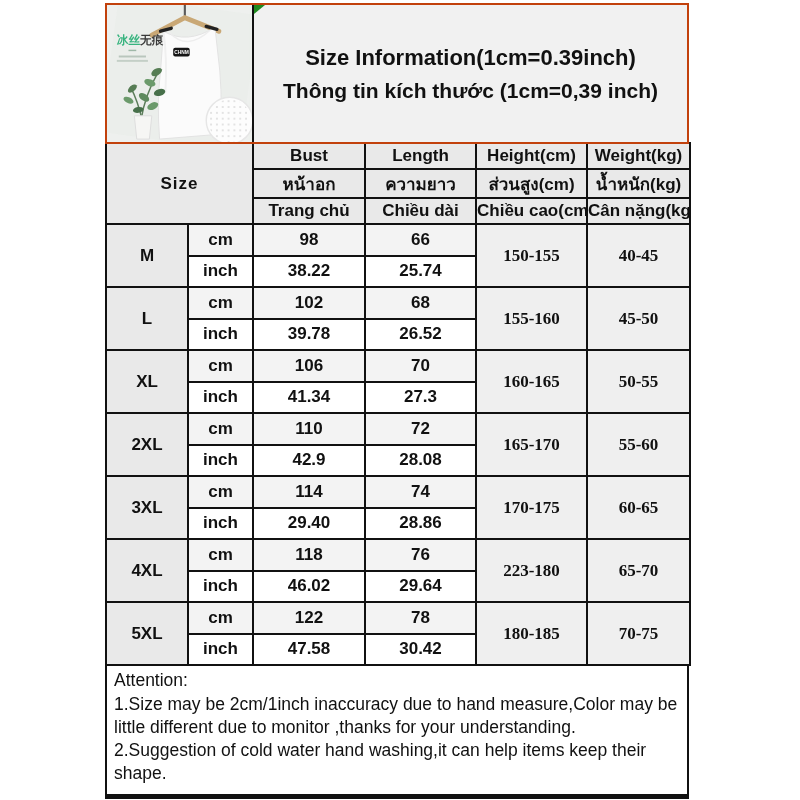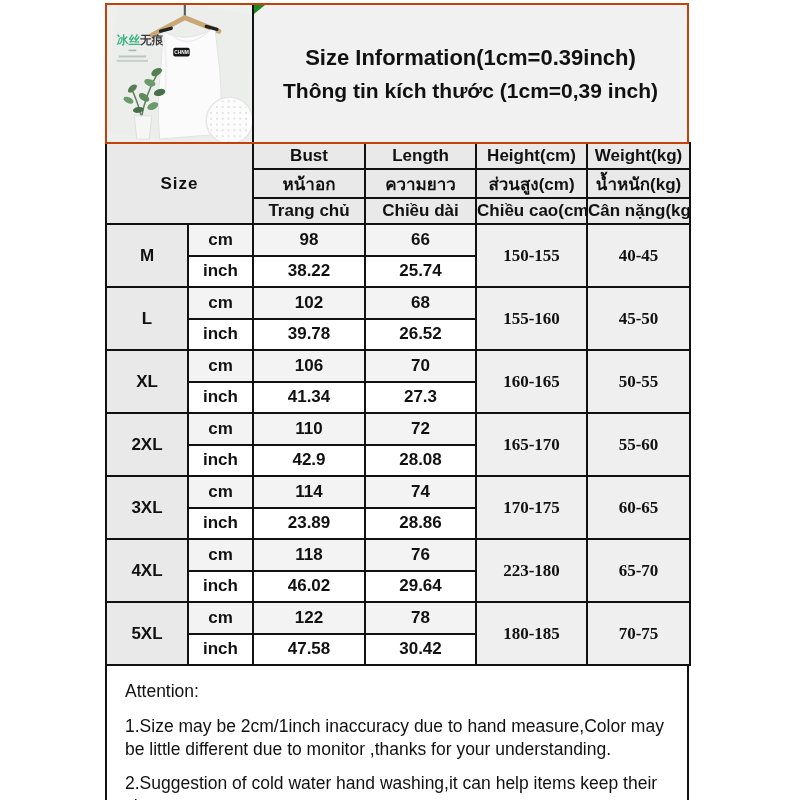--- a/index.html
+++ b/index.html
@@ -98,21 +98,21 @@
     border: 2px solid #111;
     border-top: 0;
     border-bottom-width: 5px;
     box-sizing: border-box;
     min-height: 133px;
     padding: 2px 6px 4px 6px;
     font-size: 17.5px;
     line-height: 1.3;
     background: #ffffff;
   }
-  .attention-box div { margin: 12px; }
+  .attention-box div { margin: 1px; }
 </style>
 </head>
 <body>
 
 <div class="canvas">
   <div class="content">
 
     <div class="top-section">
       <div class="product-photo">
         <svg viewBox="0 0 145 141">
@@ -259,21 +259,21 @@
         <tr>
           <td class="size-cell cell-gray" rowspan="2">3XL</td>
           <td class="unit-cell cell-shaded">cm</td>
           <td class="cell-shaded">114</td>
           <td class="cell-shaded">74</td>
           <td class="cell-range" rowspan="2">170-175</td>
           <td class="cell-range" rowspan="2">60-65</td>
         </tr>
         <tr>
           <td class="unit-cell cell-white">inch</td>
-          <td class="cell-white">23.89</td>
+          <td class="cell-white">29.40</td>
           <td class="cell-white">28.86</td>
         </tr>
 
         <tr>
           <td class="size-cell cell-gray" rowspan="2">4XL</td>
           <td class="unit-cell cell-shaded">cm</td>
           <td class="cell-shaded">118</td>
           <td class="cell-shaded">76</td>
           <td class="cell-range" rowspan="2">223-180</td>
           <td class="cell-range" rowspan="2">65-70</td>

